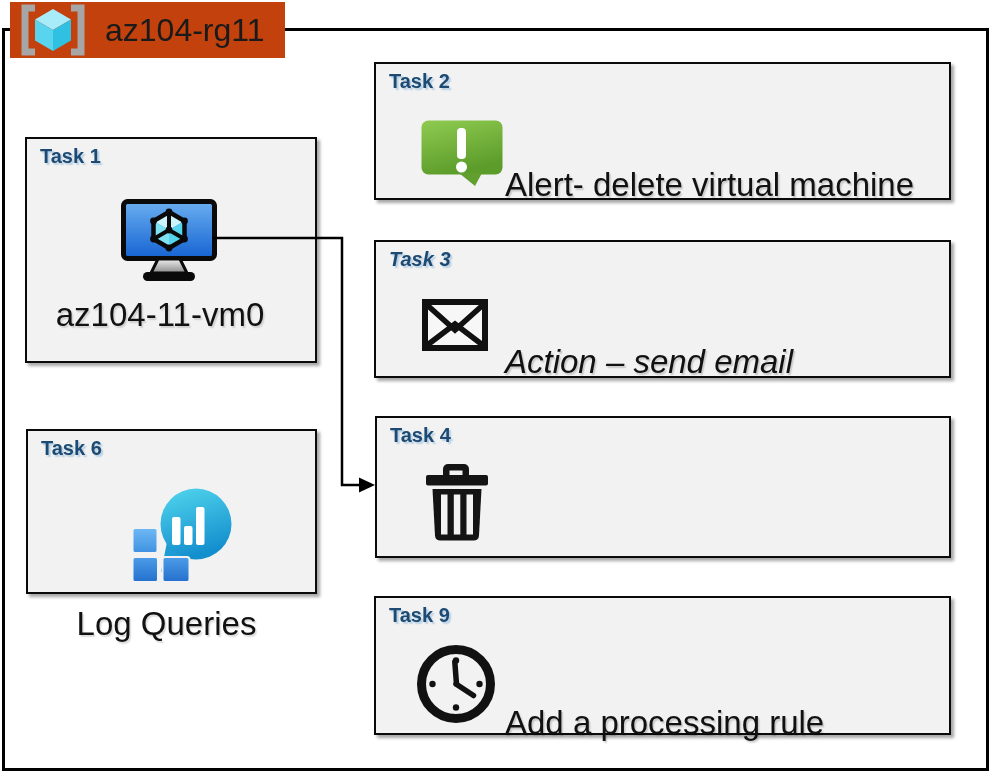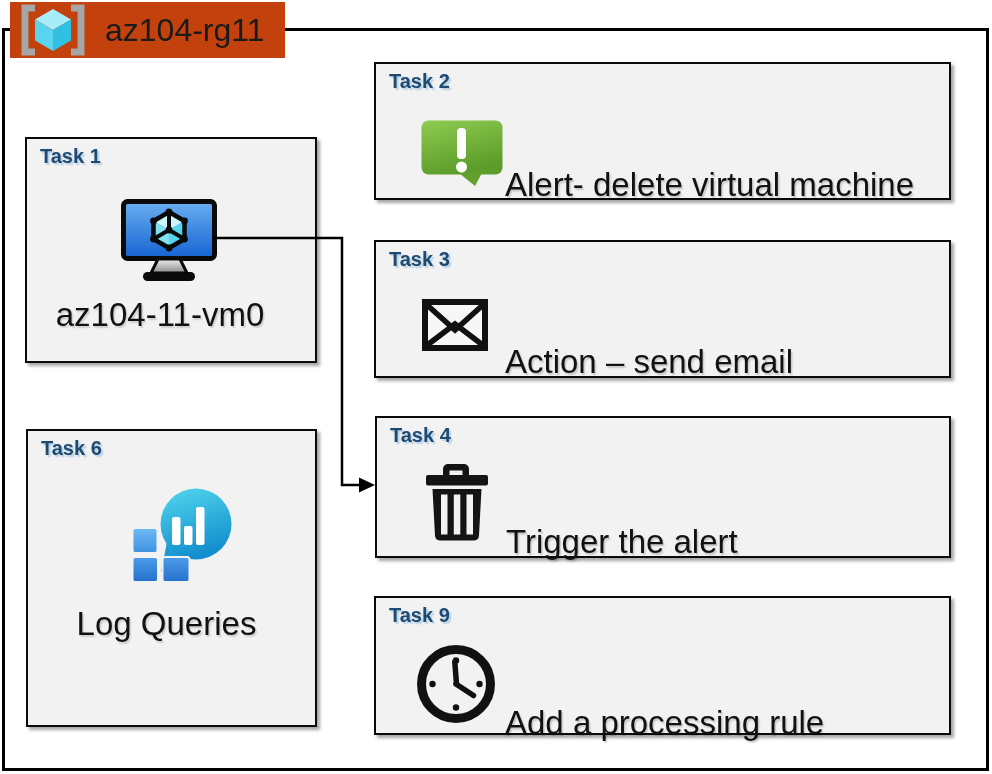--- a/index.html
+++ b/index.html
@@ -22,29 +22,29 @@
   .desc{position:absolute;left:129px;transform:translateY(-50%);font-size:33px;color:#111;
         white-space:nowrap;text-shadow:1.5px 1.5px 1.5px rgba(0,0,0,0.18);margin-top:40px;}
   .center-label{position:absolute;text-align:center;font-size:33px;color:#111;
         text-shadow:1.5px 1.5px 1.5px rgba(0,0,0,0.15);}
   .icon{position:absolute;}
 
   .t1{left:25px;top:137px;width:292px;height:226px;}
   .t1 .icon{left:94px;top:60px;}
   .t1 .center-label{left:0;right:22px;top:157px;}
 
-  .t6{left:26px;top:429px;width:291px;height:298px;}
+  .t6{left:26px;top:429px;width:291px;height:165px;}
   .t6 .icon{left:104px;top:57px;}
   .t6 .center-label{left:0;right:10px;top:174px;}
 
   .t2{left:374px;top:62px;width:577px;height:138px;}
   .t2 .icon{left:44px;top:55px;}
   .t2 .desc{top:81px;}
 
-  .t3{left:374px;top:240px;width:577px;height:138px;}
+  .t3{left:374px;top:240px;width:577px;height:138px;font-style:italic;}
   .t3 .icon{left:46px;top:57px;}
   .t3 .desc{top:80px;}
 
   .t4{left:375px;top:416px;width:576px;height:142px;}
   .t4 .icon{left:47px;top:44px;}
   .t4 .desc{top:84px;}
 
   .t5{left:374px;top:596px;width:577px;height:139px;}
   .t5 .icon{left:40px;top:46px;}
   .t5 .desc{top:85px;}
@@ -139,21 +139,20 @@
     <div class="task-header">Task 4</div>
     <svg class="icon" width="66" height="80" viewBox="0 0 66 80">
       <rect x="19" y="2" width="26" height="16" rx="5" fill="#141414"></rect>
       <rect x="25.5" y="8.5" width="13" height="10" fill="#f2f2f2"></rect>
       <rect x="2" y="13" width="62" height="10.5" rx="2" fill="#141414"></rect>
       <path d="M8.5 27 H57.5 L55 73.5 Q54.7 78.5 49.5 78.5 H16.5 Q11.3 78.5 11 73.5 Z" fill="#141414"></path>
       <rect x="17" y="32.5" width="6.5" height="40" fill="#f2f2f2"></rect>
       <rect x="29.8" y="32.5" width="6.5" height="40" fill="#f2f2f2"></rect>
       <rect x="42.5" y="32.5" width="6.5" height="40" fill="#f2f2f2"></rect>
     </svg>
-    <div class="desc">Trigger the alert</div>
   </div>
 
   <div class="task-box t5">
     <div class="task-header">Task 9</div>
     <svg class="icon" width="80" height="80" viewBox="0 0 80 80">
       <circle cx="40" cy="40" r="34.5" fill="none" stroke="#111" stroke-width="9"></circle>
       <g fill="#111">
         <circle cx="40" cy="16.5" r="3.2"></circle>
           <circle cx="63.5" cy="40" r="3.2"></circle>
         <circle cx="40" cy="63.5" r="3.2"></circle>

